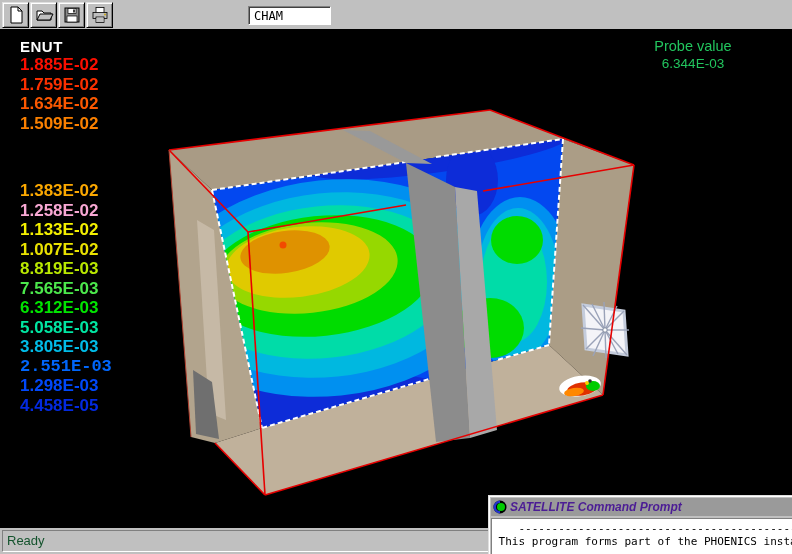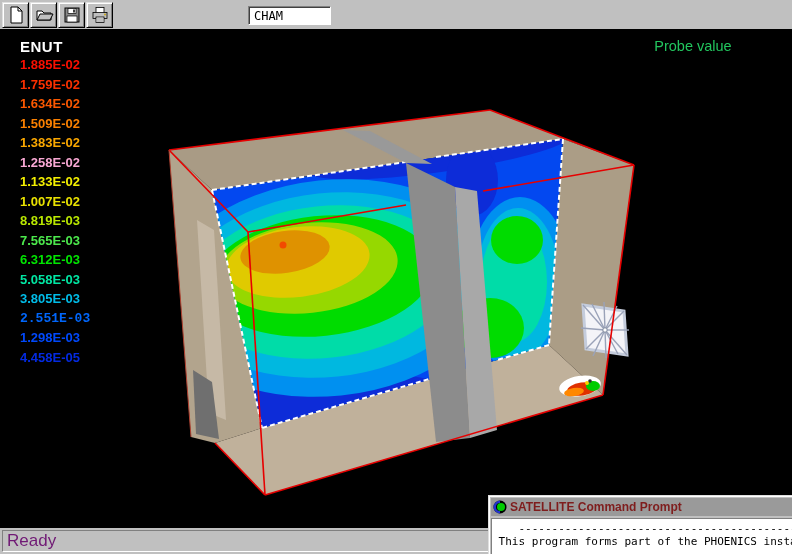--- a/index.html
+++ b/index.html
@@ -15,41 +15,41 @@
   .tb-field{position:absolute;top:6px;height:16px;background:#fff;color:#000;
             border:1px solid;border-color:#808080 #fff #fff #808080;
             box-shadow:inset 1px 1px 0 #404040;
             font-family:"DejaVu Sans Mono",monospace;font-size:12px;line-height:16px;
             padding:1px 0 0 5px;box-sizing:content-box;}
   
   #viewport{position:absolute;left:0;top:30px;width:792px;height:498px;background:#000;}
   #scene{position:absolute;left:0;top:0;}
   #legend{position:absolute;left:20px;top:8px;color:#fff;}
   #legend .lg-title{font-size:15px;font-weight:bold;letter-spacing:.5px;}
-  #legend .lg-val{font-size:13px;font-weight:bold;height:19.5px;line-height:19.5px;}
+  #legend .lg-val{font-size:17px;font-weight:bold;height:19.5px;line-height:19.5px;}
   #probe{position:absolute;left:623px;top:8px;width:140px;text-align:center;color:#22c55e;}
   #probe .p-label{font-size:14.5px;}
   #probe .p-value{font-size:13.5px;margin-top:2px;}
   #no-title{position:absolute;left:0;top:476px;width:640px;text-align:center;
             color:#fff;font-size:15px;}
   
   #cmdwin{position:absolute;left:488px;top:495px;width:316px;height:70px;background:#c0c0c0;
           border:1px solid;border-color:#dfdfdf #000 #000 #dfdfdf;
           box-shadow:inset 1px 1px 0 #fff;z-index:5;padding:2px;box-sizing:border-box;}
   #cmd-titlebar{height:18px;background:#9a9a9a;display:flex;align-items:center;padding:0 2px;}
-  #cmd-titlebar .t-text{color:#7f1d1d;font-size:12px;font-weight:bold;margin-left:3px;
-                        white-space:nowrap;}
+  #cmd-titlebar .t-text{color:#4c1d95;font-size:12px;font-weight:bold;margin-left:3px;
+                        white-space:nowrap;font-style:italic;}
   #cmd-body{margin-top:2px;background:#fff;border:1px solid #808080;height:40px;
             overflow:hidden;font-family:"DejaVu Sans Mono",monospace;font-size:11px;
             color:#000;line-height:13px;padding-top:3px;white-space:pre;}
   
   #statusbar{position:absolute;left:0;top:528px;width:792px;height:26px;background:#c0c0c0;
              box-sizing:border-box;padding:2px;}
   #status-panel{height:20px;border:1px solid;border-color:#808080 #fff #fff #808080;
-                font-size:17px;color:#701a75;line-height:19px;padding-left:4px;}
+                font-size:13px;color:#14532d;line-height:19px;padding-left:4px;}
 </style>
 </head>
 <body>
 
 <div id="toolbar">
   <button class="tb-btn" style="left:2px">
     <svg width="20" height="20" viewBox="0 0 20 20">
       <path d="M5 2 h7 l4 4 v12 H5 Z" fill="#fff" stroke="#000"></path>
       <path d="M12 2 v4 h4" fill="none" stroke="#000"></path>
     </svg>
@@ -177,37 +177,38 @@
     </g>
   </svg>
 
   <div id="legend">
     <div class="lg-title">ENUT</div>
     <div id="legend-values">
         <div class="lg-val" style="color: rgb(251, 15, 0);">1.885E-02</div>
         <div class="lg-val" style="color: rgb(251, 48, 0);">1.759E-02</div>
         <div class="lg-val" style="color: rgb(251, 88, 0);">1.634E-02</div>
         <div class="lg-val" style="color: rgb(251, 128, 0);">1.509E-02</div>
-        <div class="lg-val" style="color: rgb(251, 168, 0);">1.383E-02</div>
+        <div class="lg-val" style="color: rgb(251, 168, 0); margin-top: 48px;">1.383E-02</div>
         <div class="lg-val" style="color: #f9a8d4;">1.258E-02</div>
         <div class="lg-val" style="color: rgb(244, 240, 0);">1.133E-02</div>
         <div class="lg-val" style="color: rgb(233, 226, 0);">1.007E-02</div>
         <div class="lg-val" style="color: rgb(185, 232, 0);">8.819E-03</div>
         <div class="lg-val" style="color: rgb(76, 232, 76);">7.565E-03</div>
         <div class="lg-val" style="color: rgb(0, 228, 0);">6.312E-03</div>
         <div class="lg-val" style="color: rgb(0, 230, 162);">5.058E-03</div>
         <div class="lg-val" style="color: rgb(0, 188, 232);">3.805E-03</div>
         <div class="lg-val" style="color: rgb(0, 102, 251); font-family: Liberation Mono, monospace;">2.551E-03</div>
         <div class="lg-val" style="color: rgb(0, 72, 251);">1.298E-03</div>
         <div class="lg-val" style="color: rgb(3, 42, 224);">4.458E-05</div>
       </div>
   </div>
 
   <div id="probe">
     <div class="p-label">Probe value</div>
+    <div class="p-value">6.344E-03</div>
   </div>
 
 </div>
 
 <div id="statusbar">
   <div id="status-panel">Ready</div>
 </div>
 
 <div id="cmdwin">
   <div id="cmd-titlebar">

